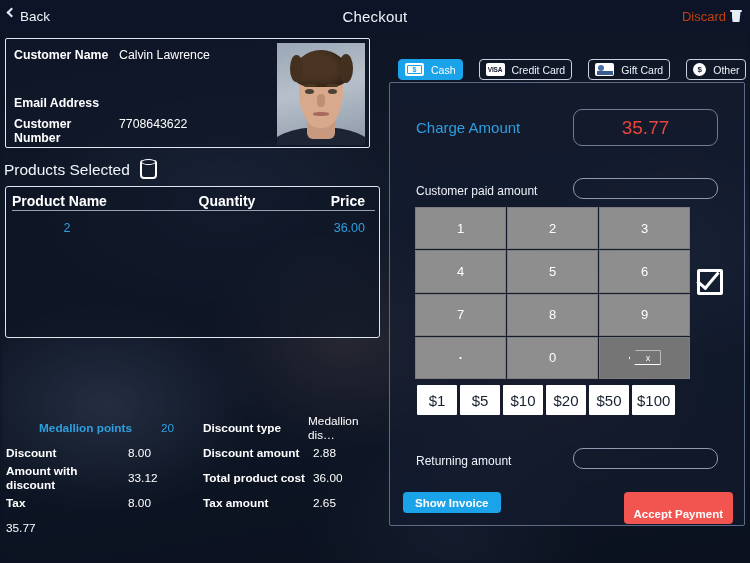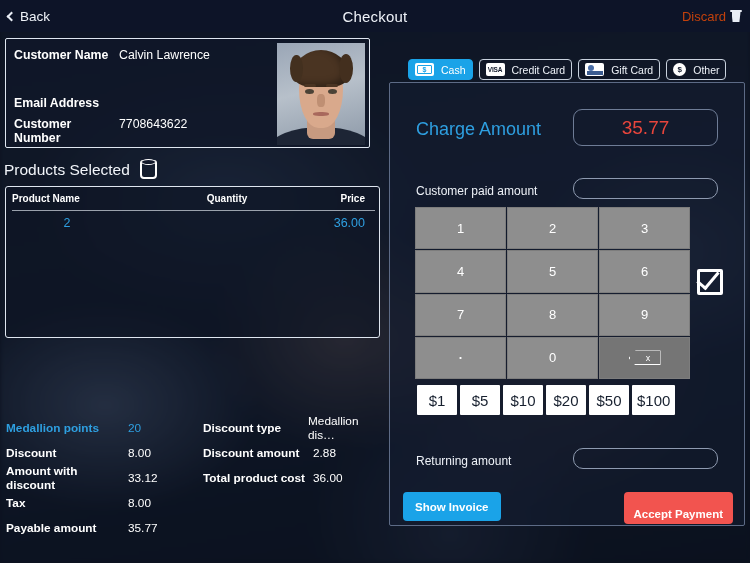--- a/index.html
+++ b/index.html
@@ -26,21 +26,21 @@
   }
   #backdrop-dim { position:absolute; inset:0; background:rgba(10,15,28,0.30); }
 
   
   #topbar {
     position:absolute; top:0; left:0; width:750px; height:32px;
     background:#0d1428;
     display:flex; align-items:center;
   }
   #back-btn {
-    display:flex; align-items:center; gap:4px;
+    display:flex; align-items:flex-start; gap:4px;
     margin-left:8px; cursor:pointer;
   }
   .chev {
     display:inline-block; width:7px; height:7px;
     border-left:2px solid #e8edf5; border-bottom:2px solid #e8edf5;
     transform:rotate(45deg); margin-right:1px;
   }
   #back-label { font-size:13.5px; color:#eef2f8; }
   #page-title {
     position:absolute; left:0; width:750px; text-align:center;
@@ -124,21 +124,21 @@
     content:""; position:absolute; top:-1px; left:1px; width:13px; height:4px;
     border:1.6px solid #fff; border-radius:50%; background:#12192b;
   }
 
   #products-table {
     position:absolute; left:5px; top:186px; width:375px; height:152px;
     border:1.2px solid #dfe6f0; border-radius:3px;
     background:rgba(14,20,36,0.58);
   }
   #products-thead {
-    display:flex; padding:6px 6px 0 6px; font-size:10px; font-weight:bold; color:#fff;
+    display:flex; padding:6px 6px 0 6px; font-size:14px; font-weight:bold; color:#fff;
   }
   #th-name { width:160px; }
   #th-qty  { width:110px; text-align:center; }
   #th-price{ flex:1; text-align:right; padding-right:8px; }
   #thead-rule {
     position:absolute; left:6px; top:23px; width:363px; height:1px;
     background:rgba(230,236,245,0.65);
   }
   .prod-row {
     display:flex; padding:12px 6px 0 6px; font-size:12.5px; color:#2e9fe0;
@@ -146,29 +146,29 @@
   .pr-name { width:160px; padding-left:9px; }
   .pr-qty  { width:110px; text-align:center; }
   .pr-price{ flex:1; text-align:right; padding-right:8px; }
 
   
   #summary { position:absolute; left:0; top:415px; width:385px; }
   .sum-col { position:absolute; top:0; }
   #sum-left  { left:6px; width:190px; }
   #sum-right { left:203px; width:182px; }
   .sum-row { display:flex; height:25px; align-items:center; font-size:11.8px; color:#fff; }
-  .sum-row.hl { color:#2e9fe0; }
+  .sum-row.hl { color:#2e9fe0;margin-left:33px; }
   .sl { width:122px; font-weight:bold; }
   #sum-right .sl { width:110px; }
   .sv { font-weight:normal; }
 
   
   #pay-tabs {
-    position:absolute; left:408px; top:59px;
-    display:flex; gap:6px;justify-content:center;
+    position:absolute; left:398px; top:59px;
+    display:flex; gap:16px;justify-content:center;
   }
   .tab {
     height:21px; border:1px solid #c9d2de; border-radius:4px;
     display:flex; align-items:center; justify-content:space-between;
     padding:0 6px; gap:7px; font-size:10.5px; color:#eef2f8;
     background:rgba(16,23,40,0.85); cursor:pointer;
   }
   .tab.active { background:#1aa3e8; border-color:#1aa3e8; color:#fff; }
   .tab-label { white-space:nowrap; }
   .ticon { width:19px; height:13px; flex:0 0 19px; position:relative; }
@@ -206,21 +206,21 @@
     font-size:8px; font-weight:bold; color:#121a2c;
   }
 
   #pay-panel {
     position:absolute; left:389px; top:82px; width:356px; height:444px;
     border:1px solid #5d6b86; border-radius:2px;
     background:rgba(20,29,50,0.55);
   }
 
   #charge-label {
-    position:absolute; left:26px; top:36px; font-size:18px; color:#2e9fe0;
+    position:absolute; left:26px; top:36px; font-size:15px; color:#2e9fe0;
   }
   #charge-box {
     position:absolute; left:183px; top:26px; width:145px; height:37px;
     border:1px solid #6e7c96; border-radius:9px;
     display:flex; align-items:center; justify-content:center;
     font-size:19px; color:#e8453c;
   }
 
   #paid-label {
     position:absolute; left:26px; top:101px; font-size:12px; color:#eef2f8;
@@ -284,21 +284,21 @@
     position:absolute; left:26px; top:371px; font-size:12px; color:#eef2f8;
   }
   #return-input {
     position:absolute; left:183px; top:365px; width:145px; height:21px;
     border:1px solid #8e9ab0; border-radius:10px; background:transparent;
     color:#fff; font-size:12px; padding:0 8px; outline:none;
     font-family:"Liberation Sans", sans-serif;
   }
 
   #show-invoice {
-    position:absolute; left:13px; top:409px; height:29px; padding:0 12px;
+    position:absolute; left:13px; top:409px; height:21px; padding:0 12px;
     background:#1aa3e8; color:#fff; border:none; border-radius:4px;
     font-size:11.5px; font-weight:bold; cursor:pointer;
     font-family:"Liberation Sans", sans-serif;
   }
   #accept-payment {
     position:absolute; right:11px; top:409px; height:21px; padding:16px 10px;
     background:#f2544f; color:#fff; border:none; border-radius:4px;
     font-size:11.5px; font-weight:bold; cursor:pointer;
     font-family:"Liberation Sans", sans-serif;
   }
@@ -380,37 +380,40 @@
     </div>
     <div class="sum-row">
       <span class="sl">Amount with discount</span>
       <span class="sv">33.12</span>
     </div>
     <div class="sum-row">
       <span class="sl">Tax</span>
       <span class="sv">8.00</span>
     </div>
     <div class="sum-row">
-      <span class="sl">Payable amount</span>
       <span class="sv">35.77</span>
     </div>
   </div>
 
   <div class="sum-col" id="sum-right">
     <div class="sum-row">
       <span class="sl">Discount type</span>
       <span class="sv">Medallion dis…</span>
     </div>
     <div class="sum-row">
       <span class="sl">Discount amount</span>
       <span class="sv">2.88</span>
     </div>
     <div class="sum-row">
       <span class="sl">Total product cost</span>
       <span class="sv">36.00</span>
+    </div>
+    <div class="sum-row">
+      <span class="sl">Tax amount</span>
+      <span class="sv">2.65</span>
     </div>
   </div>
 </div>
 
 <div id="pay-tabs">
   <div class="tab active">
     <span class="ticon" id="icon-cash"></span>
     <span class="tab-label">Cash</span>
   </div>
   <div class="tab">

